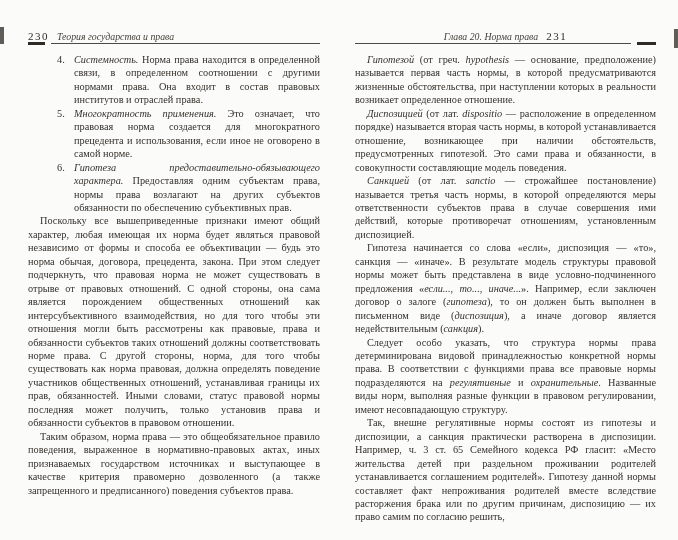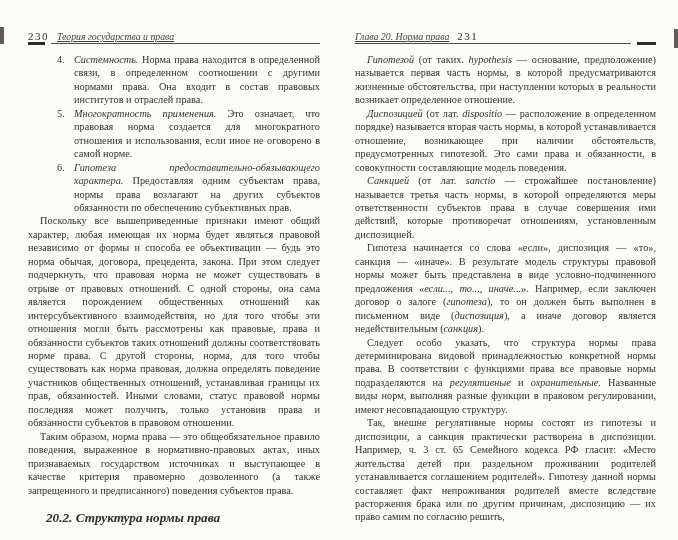--- a/index.html
+++ b/index.html
@@ -16,25 +16,25 @@
   .edge-mark.right { right: 0; top: 29px; width: 4px; height: 19px; }
 
   .page { position: absolute; top: 30px; }
   .page-left  { left: 28px;  width: 292px; }
   .page-right { left: 355px; width: 301px; }
 
   .page-header {
     position: relative; height: 14px; margin-bottom: 9px;
     font-size: 9.8px; line-height: 12px; white-space: nowrap;
   }
-  .page-header .running { font-style: italic; color: #45413b; text-decoration: underline; }
+  .page-header .running { font-style: italic; color: #45413b; }
   .page-header .pnum {
     font-style: normal; font-size: 11px; letter-spacing: 1.5px; color: #2f2c27;
   }
-  .page-header.right-h { text-align: left; }
+  .page-header.right-h { text-align: center; }
   .page-left  .pnum { margin-right: 8px; }
   .page-right .pnum { margin-left: 8px; }
 
   .thin-rule  { position: absolute; bottom: 0; height: 1.4px; background: #4e4a44; }
   .thick-rule { position: absolute; bottom: -1px; height: 3px; background: #2e2b27; }
   .page-left  .thin-rule  { left: 23px; right: 0; }
   .page-left  .thick-rule { left: 0; width: 17px; }
   .page-right .thin-rule  { left: 0; right: 25px; }
   .page-right .thick-rule { right: 0; width: 19px; }
 
@@ -63,36 +63,35 @@
   <div class="edge-mark right"></div>
 
   <div class="page page-left">
     <div class="page-header">
       <span class="pnum">230</span><span class="running">Теория государства и права</span>
       <span class="thin-rule"></span>
       <span class="thick-rule"></span>
     </div>
     <div class="page-body" id="left-body">
         <p class="para list-item"><span class="num">4.</span><span class="it">Системность.</span><span> Норма права находится в определенной связи, в определенном соотношении с другими нормами права. Она входит в состав правовых институтов и отраслей права.</span></p>
-        <p class="para list-item"><span class="num">5.</span><span class="it">Многократность применения.</span><span> Это означает, что правовая норма создается для многократного отношения и использования, если иное не оговорено в самой норме.</span></p>
+        <p class="para list-item"><span class="num">5.</span><span class="it">Многократность применения.</span><span> Это означает, что правовая норма создается для многократного прецедента и использования, если иное не оговорено в самой норме.</span></p>
         <p class="para list-item"><span class="num">6.</span><span class="it">Гипотеза предоставительно-обязывающего характера.</span><span> Предоставляя одним субъектам права, нормы права возлагают на других субъектов обязанности по обеспечению субъективных прав.</span></p>
         <p class="para ind"><span>Поскольку все вышеприведенные признаки имеют общий характер, любая имеющая их норма будет являться правовой независимо от формы и способа ее объективации — будь это норма обычая, договора, прецедента, закона. При этом следует подчеркнуть, что правовая норма не может существовать в отрыве от правовых отношений. С одной стороны, она сама является порождением общественных отношений как интерсубъективного взаимодействия, но для того чтобы эти отношения могли быть рассмотрены как правовые, права и обязанности субъектов таких отношений должны соответствовать норме права. С другой стороны, норма, для того чтобы существовать как норма правовая, должна определять поведение участников общественных отношений, устанавливая границы их прав, обязанностей. Иными словами, статус правовой нормы последняя может получить, только установив права и обязанности субъектов в правовом отношении.</span></p>
         <p class="para ind"><span>Таким образом, </span><span class="bd">норма права — это общеобязательное правило поведения, выраженное в нормативно-правовых актах, иных признаваемых государством источниках и выступающее в качестве критерия правомерно дозволенного (а также запрещенного и предписанного) поведения субъектов права.</span></p>
-        <h2 class="section-heading">20.2. Структура нормы права</h2>
       </div>
   </div>
 
   <div class="page page-right">
     <div class="page-header right-h">
       <span class="running">Глава 20. Норма права</span><span class="pnum">231</span>
       <span class="thin-rule"></span>
       <span class="thick-rule"></span>
     </div>
     <div class="page-body" id="right-body">
-        <p class="para ind"><span class="it">Гипотезой</span><span> (от таких. </span><span class="it">hypothesis</span><span> — основание, предположение) называется первая часть нормы, в которой предусматриваются жизненные обстоятельства, при наступлении которых в реальности возникает определенное отношение.</span></p>
+        <p class="para ind"><span class="it">Гипотезой</span><span> (от греч. </span><span class="it">hypothesis</span><span> — основание, предположение) называется первая часть нормы, в которой предусматриваются жизненные обстоятельства, при наступлении которых в реальности возникает определенное отношение.</span></p>
         <p class="para ind"><span class="it">Диспозицией</span><span> (от лат. </span><span class="it">dispositio</span><span> — расположение в определенном порядке) называется вторая часть нормы, в которой устанавливается отношение, возникающее при наличии обстоятельств, предусмотренных гипотезой. Это сами права и обязанности, в совокупности составляющие модель поведения.</span></p>
         <p class="para ind"><span class="it">Санкцией</span><span> (от лат. </span><span class="it">sanctio</span><span> — строжайшее постановление) называется третья часть нормы, в которой определяются меры ответственности субъектов права в случае совершения ими действий, которые противоречат отношениям, установленным диспозицией.</span></p>
         <p class="para ind"><span>Гипотеза начинается со слова «если», диспозиция — «то», санкция — «иначе». В результате модель структуры правовой нормы может быть представлена в виде условно-подчиненного предложения «</span><span class="it">если..., то..., иначе...</span><span>». Например, если заключен договор о залоге (</span><span class="it">гипотеза</span><span>), то он должен быть выполнен в письменном виде (</span><span class="it">диспозиция</span><span>), а иначе договор является недействительным (</span><span class="it">санкция</span><span>).</span></p>
         <p class="para ind"><span>Следует особо указать, что структура нормы права детерминирована видовой принадлежностью конкретной нормы права. В соответствии с функциями права все правовые нормы подразделяются на </span><span class="it">регулятивные</span><span> и </span><span class="it">охранительные</span><span>. Названные виды норм, выполняя разные функции в правовом регулировании, имеют несовпадающую структуру.</span></p>
         <p class="para ind"><span>Так, внешне регулятивные нормы состоят из гипотезы и диспозиции, а санкция практически растворена в диспозиции. Например, ч. 3 ст. 65 Семейного кодекса РФ гласит: «Место жительства детей при раздельном проживании родителей устанавливается соглашением родителей». Гипотезу данной нормы составляет факт непроживания родителей вместе вследствие расторжения брака или по другим причинам, диспозицию — их право самим по согласию решить,</span></p>
       </div>
   </div>
 
 </div>
 

